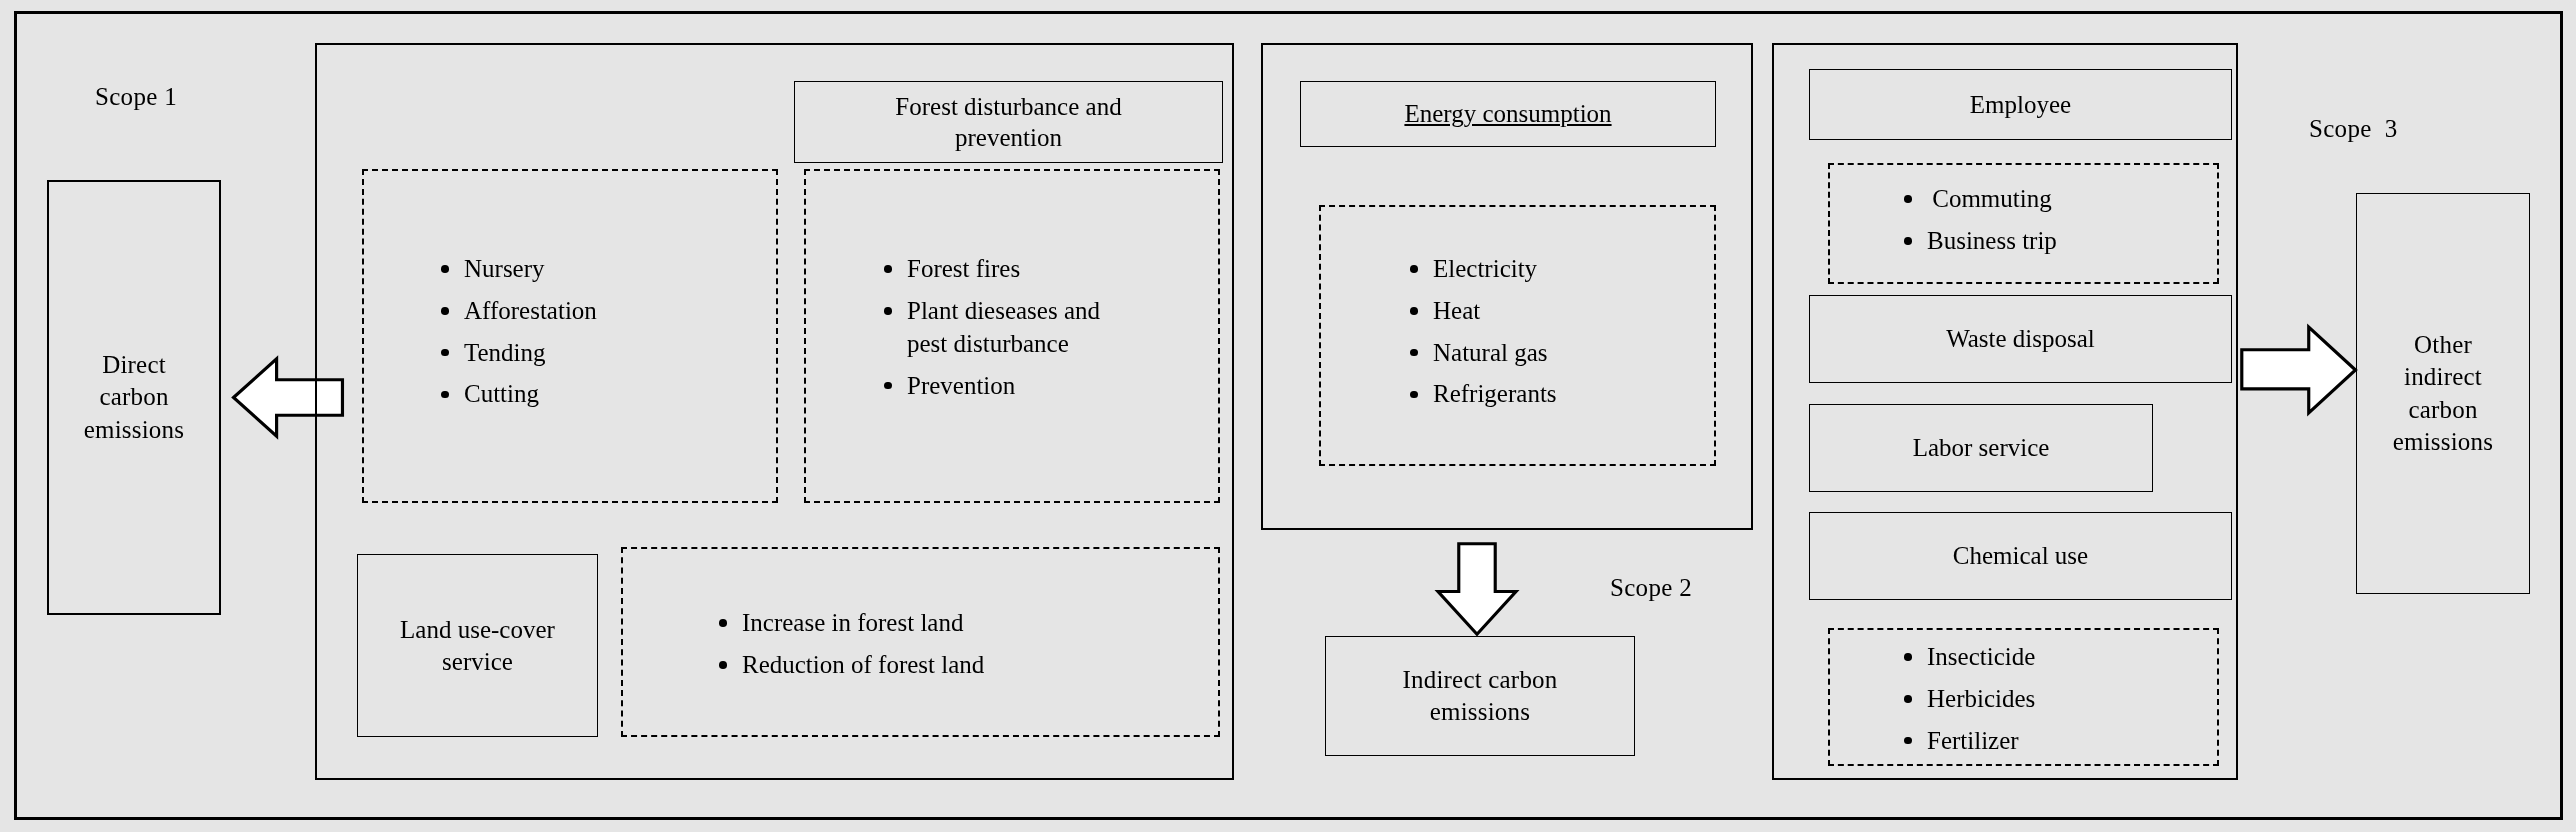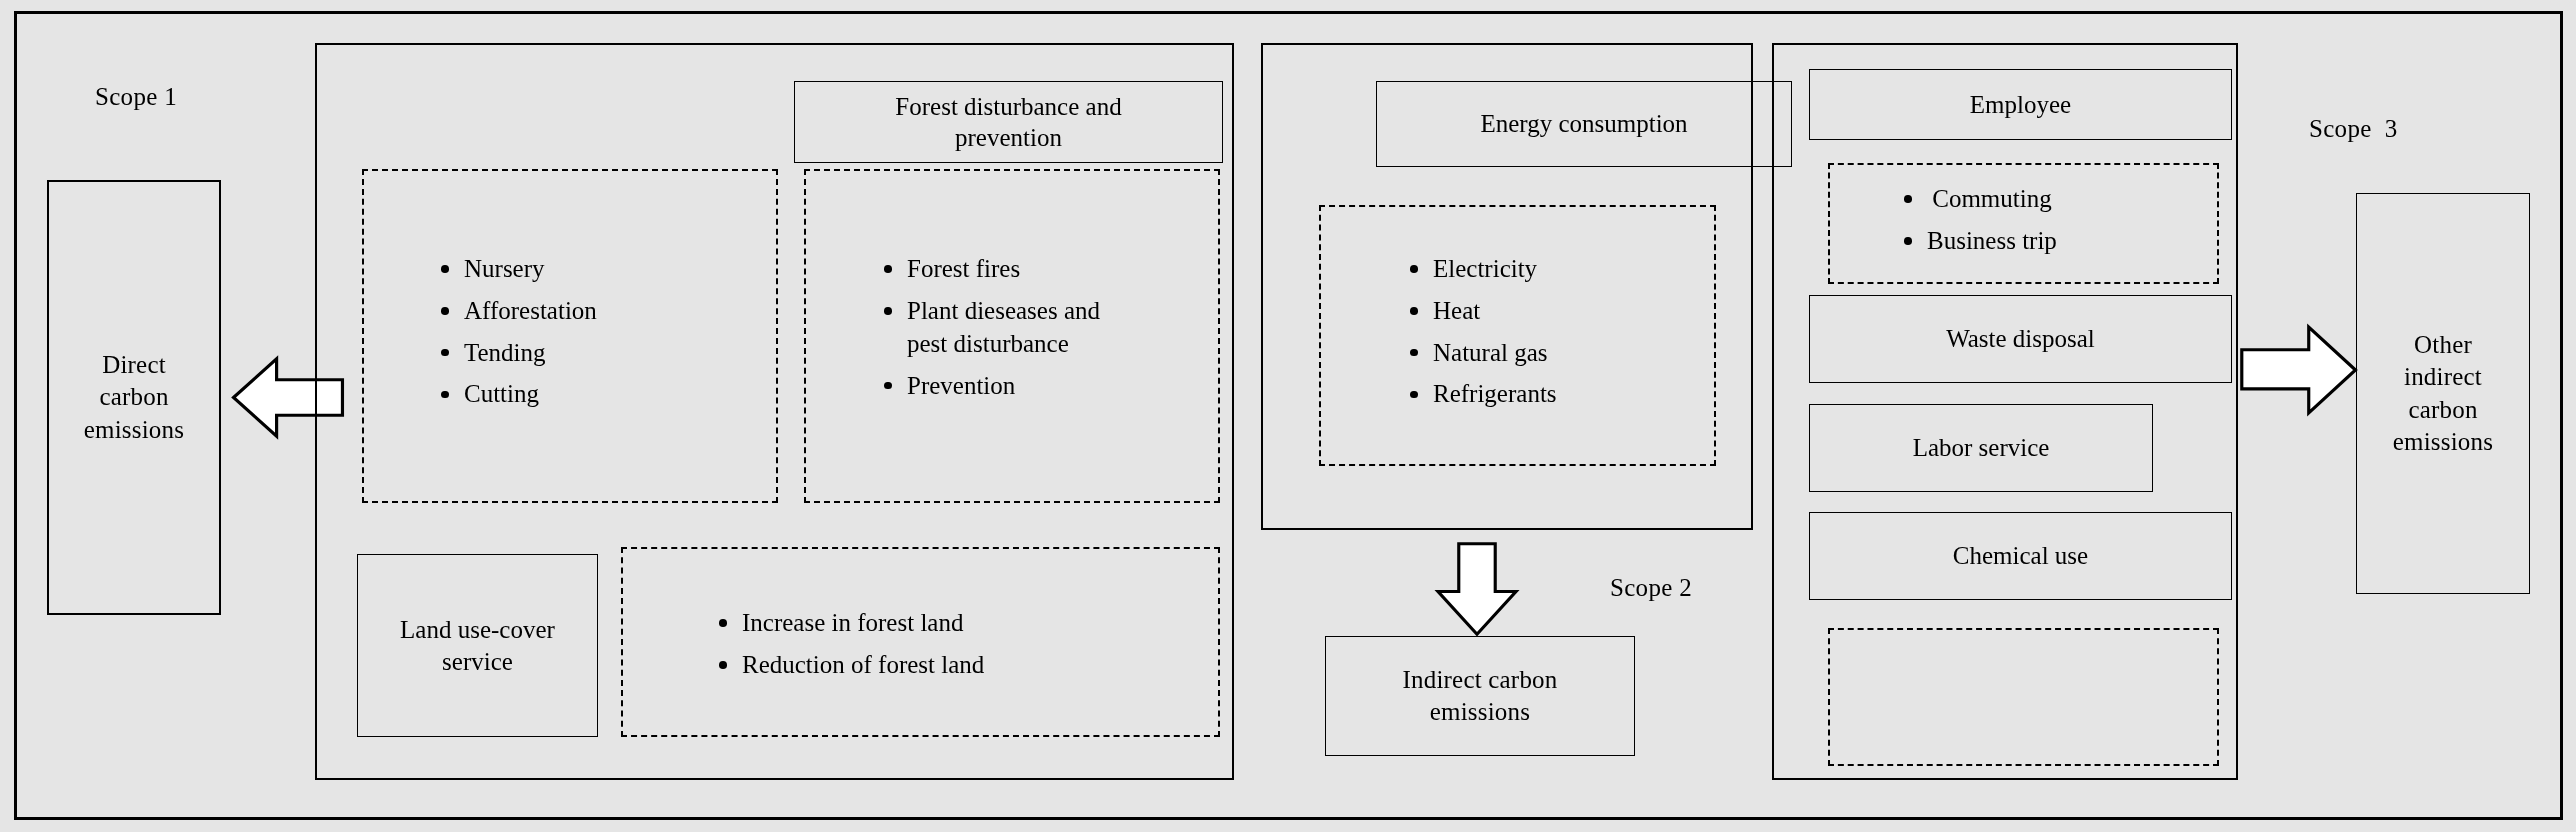--- a/index.html
+++ b/index.html
@@ -140,21 +140,21 @@
   </div>
 
   <div class="box dashed" style="left:621px; top:547px; width:599px; height:190px;"></div>
   <ul class="bullets" style="left:713px; top:606px;">
     <li><span>Increase in forest land</span></li>
     <li><span>Reduction of forest land</span></li>
   </ul>
 
   <div class="box solid" style="left:1261px; top:43px; width:492px; height:487px;"></div>
 
-  <div class="box solid-thin centered" style="left:1376px; top:81px; width:416px; height:86px;">
+  <div class="box solid-thin centered" style="left:1300px; top:81px; width:416px; height:66px;text-decoration:underline;">
     <div class="hdr">Energy consumption</div>
   </div>
 
   <div class="box dashed" style="left:1319px; top:205px; width:397px; height:261px;"></div>
   <ul class="bullets" style="left:1404px; top:252px;">
     <li><span>Electricity</span></li>
     <li><span>Heat</span></li>
     <li><span>Natural gas</span></li>
     <li><span>Refrigerants</span></li>
   </ul>
@@ -188,20 +188,25 @@
 
   <div class="box solid-thin centered" style="left:1809px; top:404px; width:344px; height:88px;">
     <div class="hdr">Labor service</div>
   </div>
 
   <div class="box solid-thin centered" style="left:1809px; top:512px; width:423px; height:88px;">
     <div class="hdr">Chemical use</div>
   </div>
 
   <div class="box dashed" style="left:1828px; top:628px; width:391px; height:138px;"></div>
+  <ul class="bullets" style="left:1898px; top:640px;">
+    <li><span>Insecticide</span></li>
+    <li><span>Herbicides</span></li>
+    <li><span>Fertilizer</span></li>
+  </ul>
 
   <svg class="arrow-svg" style="left:2238px; top:322px;" width="120" height="96" viewBox="0 0 190 152">
     <polygon points="186,76 112,8 112,44 6,44 6,106 112,106 112,144"></polygon>
   </svg>
 
   <div class="label scope-tag" style="left:2309px; top:114px;">Scope  3</div>
 
   <div class="box solid-thin centered" style="left:2356px; top:193px; width:174px; height:401px;">
     <div class="emit-text" style="white-space:pre-line;">Other
 indirect

